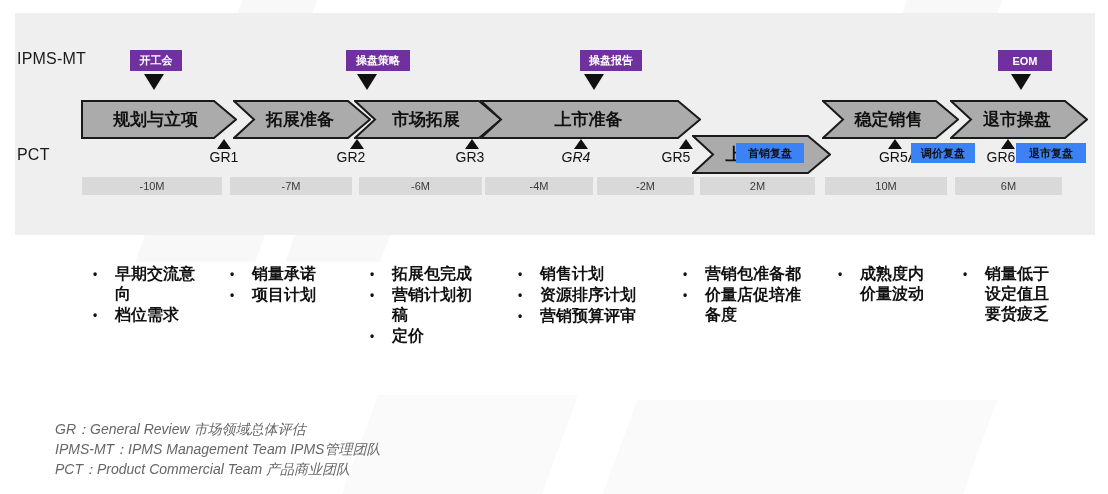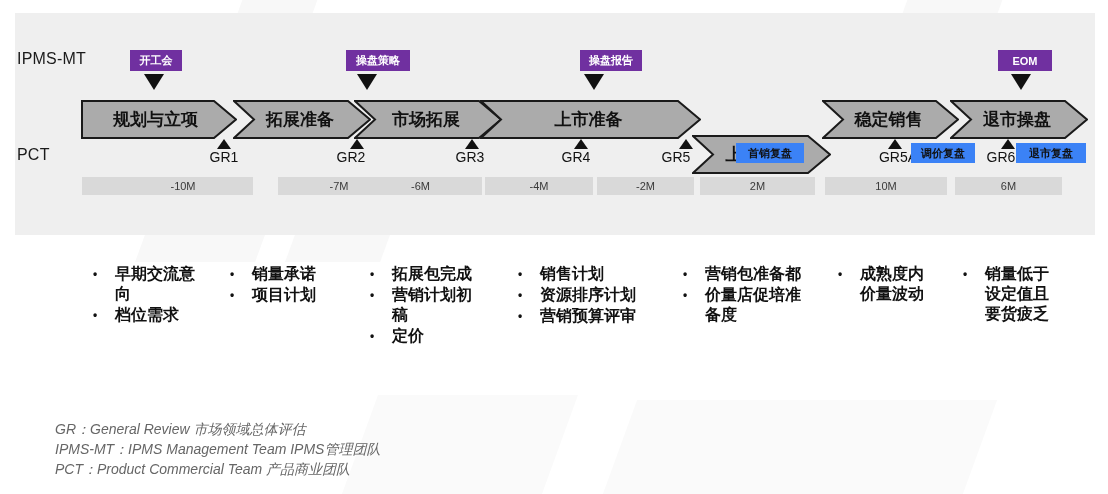--- a/index.html
+++ b/index.html
@@ -98,34 +98,34 @@
     <div class="stage-label">退市操盘</div>
   </div>
 
   <div class="tri-up" style="left:217px;"></div>
   <div class="gr-label" style="left:224px;">GR1</div>
   <div class="tri-up" style="left:350px;"></div>
   <div class="gr-label" style="left:351px;">GR2</div>
   <div class="tri-up" style="left:465px;"></div>
   <div class="gr-label" style="left:470px;">GR3</div>
   <div class="tri-up" style="left:574px;"></div>
-  <div class="gr-label" style="left:576px;">GR4</div>
+  <div class="gr-label" style="left:576px;font-style:italic;">GR4</div>
   <div class="tri-up" style="left:679px;"></div>
   <div class="gr-label" style="left:676px;">GR5</div>
   <div class="tri-up" style="left:888px;"></div>
   <div class="gr-label" style="left:898px;">GR5A</div>
   <div class="tri-up" style="left:1001px;"></div>
   <div class="gr-label" style="left:1001px;">GR6</div>
 
   <div class="ybadge" style="left:736px;width:68px;">首销复盘</div>
   <div class="ybadge" style="left:911px;width:64px;">调价复盘</div>
   <div class="ybadge" style="left:1016px;width:70px;">退市复盘</div>
 
-  <div class="bar" style="left:82px;width:140px;padding-left:31px;">-10M</div>
-  <div class="bar" style="left:230px;width:122px;margin-left:48px;">-7M</div>
+  <div class="bar" style="left:82px;width:140px;">-10M</div>
+  <div class="bar" style="left:230px;width:122px;">-7M</div>
   <div class="bar" style="left:359px;width:123px;">-6M</div>
   <div class="bar" style="left:485px;width:108px;">-4M</div>
   <div class="bar" style="left:597px;width:97px;">-2M</div>
   <div class="bar" style="left:700px;width:115px;">2M</div>
   <div class="bar" style="left:825px;width:122px;">10M</div>
   <div class="bar" style="left:955px;width:107px;">6M</div>
 
   <div class="bcol" style="left:93px;width:106px;">
     <div class="bitem">
         <span class="dot">•</span>

